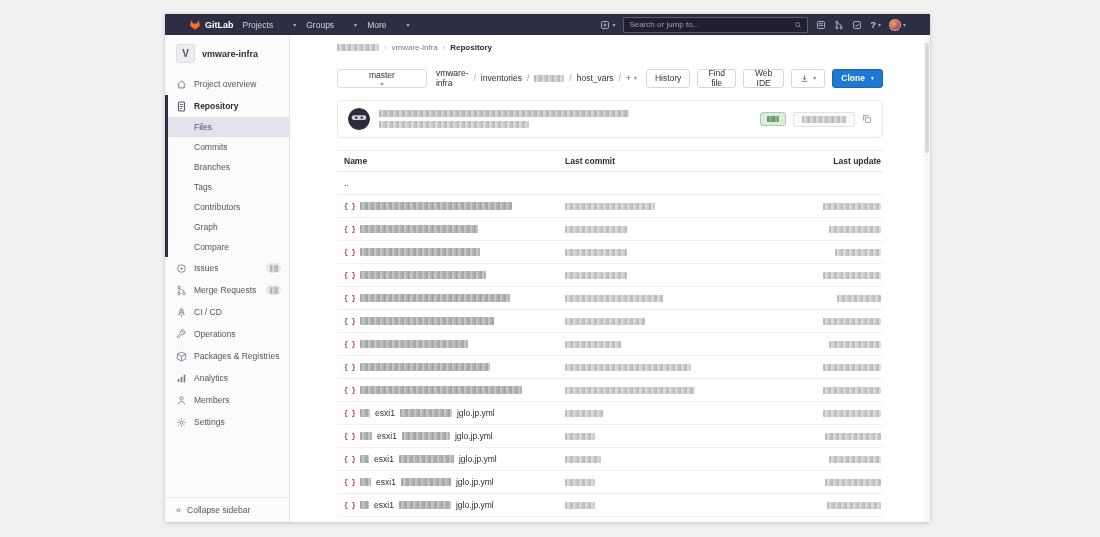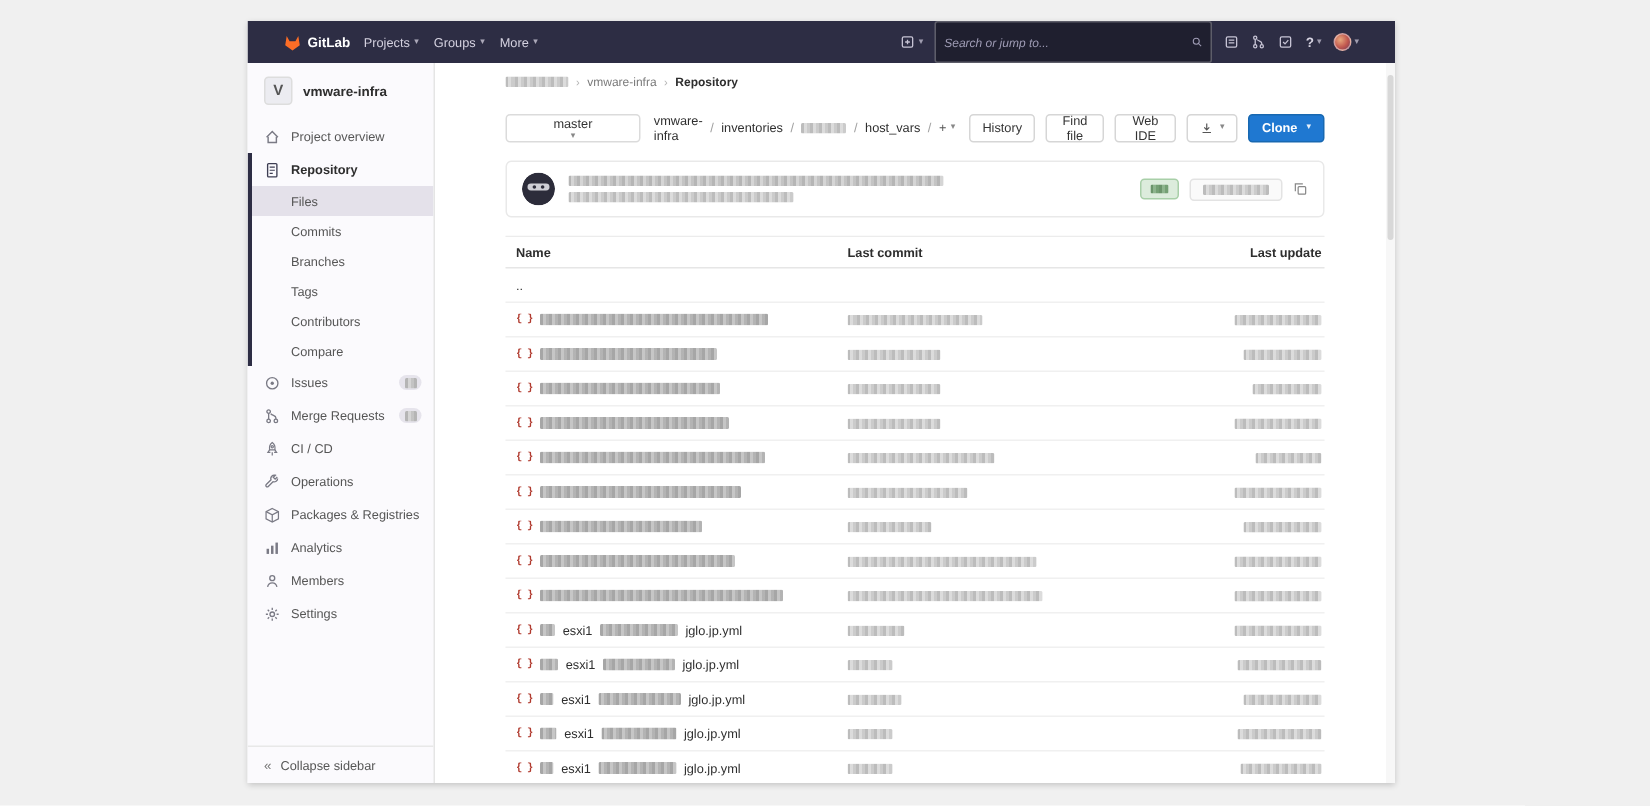--- a/index.html
+++ b/index.html
@@ -17,29 +17,29 @@
   }
   
   .navbar {
     flex:0 0 21px; background:#2d2d44; display:flex; align-items:center;
     padding:0 24px; gap:9px; color:#d5d2e0;
   }
   .logo { display:flex; align-items:center; gap:4px; }
   .logo svg { width:12px; height:11px; }
   .logo-text { color:#fff; font-size:9px; font-weight:bold; }
   .nav-menus { display:flex; gap:10px; }
-  .nav-menu { display:flex; align-items:center; gap:3px; font-size:8.5px; color:#d5d2e0; cursor:pointer;text-align:right; }
+  .nav-menu { display:flex; align-items:center; gap:20px; font-size:8.5px; color:#d5d2e0; cursor:pointer;text-align:right; }
   .caret { font-size:6px; color:inherit; opacity:.75; line-height:1; }
   .nav-right { margin-left:auto; display:flex; align-items:center; gap:8px; }
   .nav-iconbtn { display:flex; align-items:center; gap:2px; color:#c6c3d4; cursor:pointer; }
   .nav-iconbtn svg { width:10px; height:10px; }
   .searchbox {
-    width:185px; height:28px; border-radius:2px;
+    width:185px; height:16px; border-radius:2px;
     background:rgba(0,0,0,.30); border:1px solid rgba(255,255,255,.28);
-    display:flex; align-items:center; padding:0 5px; gap:4px;font-style:italic;
+    display:flex; align-items:center; padding:0 5px; gap:4px;
   }
   .search-ph { color:#9f9cb5; font-size:8px; flex:1; white-space:nowrap; overflow:hidden; }
   .searchbox svg { width:8px; height:8px; color:#9f9cb5; flex:none; }
   .help-q { font-size:9px; font-weight:bold; color:#d5d2e0; }
   .avatar {
     width:12px; height:12px; border-radius:50%;
     background:radial-gradient(circle at 35% 35%, #e8a87c, #c0574f 55%, #6e3a56);
     border:1px solid rgba(255,255,255,.45); display:inline-block;
   }
   
@@ -263,20 +263,21 @@
                   <path d="M5.5 5h5M5.5 8h5M5.5 11h3" stroke-width="1.1"></path>
                 </svg>
               </span>
               <span class="s-label">Repository</span>
             </div>
             <div class="sub-item active">Files</div>
             <div class="sub-item">Commits</div>
             <div class="sub-item">Branches</div>
             <div class="sub-item">Tags</div>
             <div class="sub-item">Contributors</div>
+            <div class="sub-item">Graph</div>
             <div class="sub-item">Compare</div>
           </div>
           <div>
             <div class="side-item">
               <span class="s-icon">
                 <svg viewBox="0 0 16 16" fill="none" stroke="currentColor" stroke-width="1.3">
                   <circle cx="8" cy="8" r="5.5"></circle>
                   <circle cx="8" cy="8" r="1.6" fill="currentColor" stroke="none"></circle>
                 </svg>
               </span>

